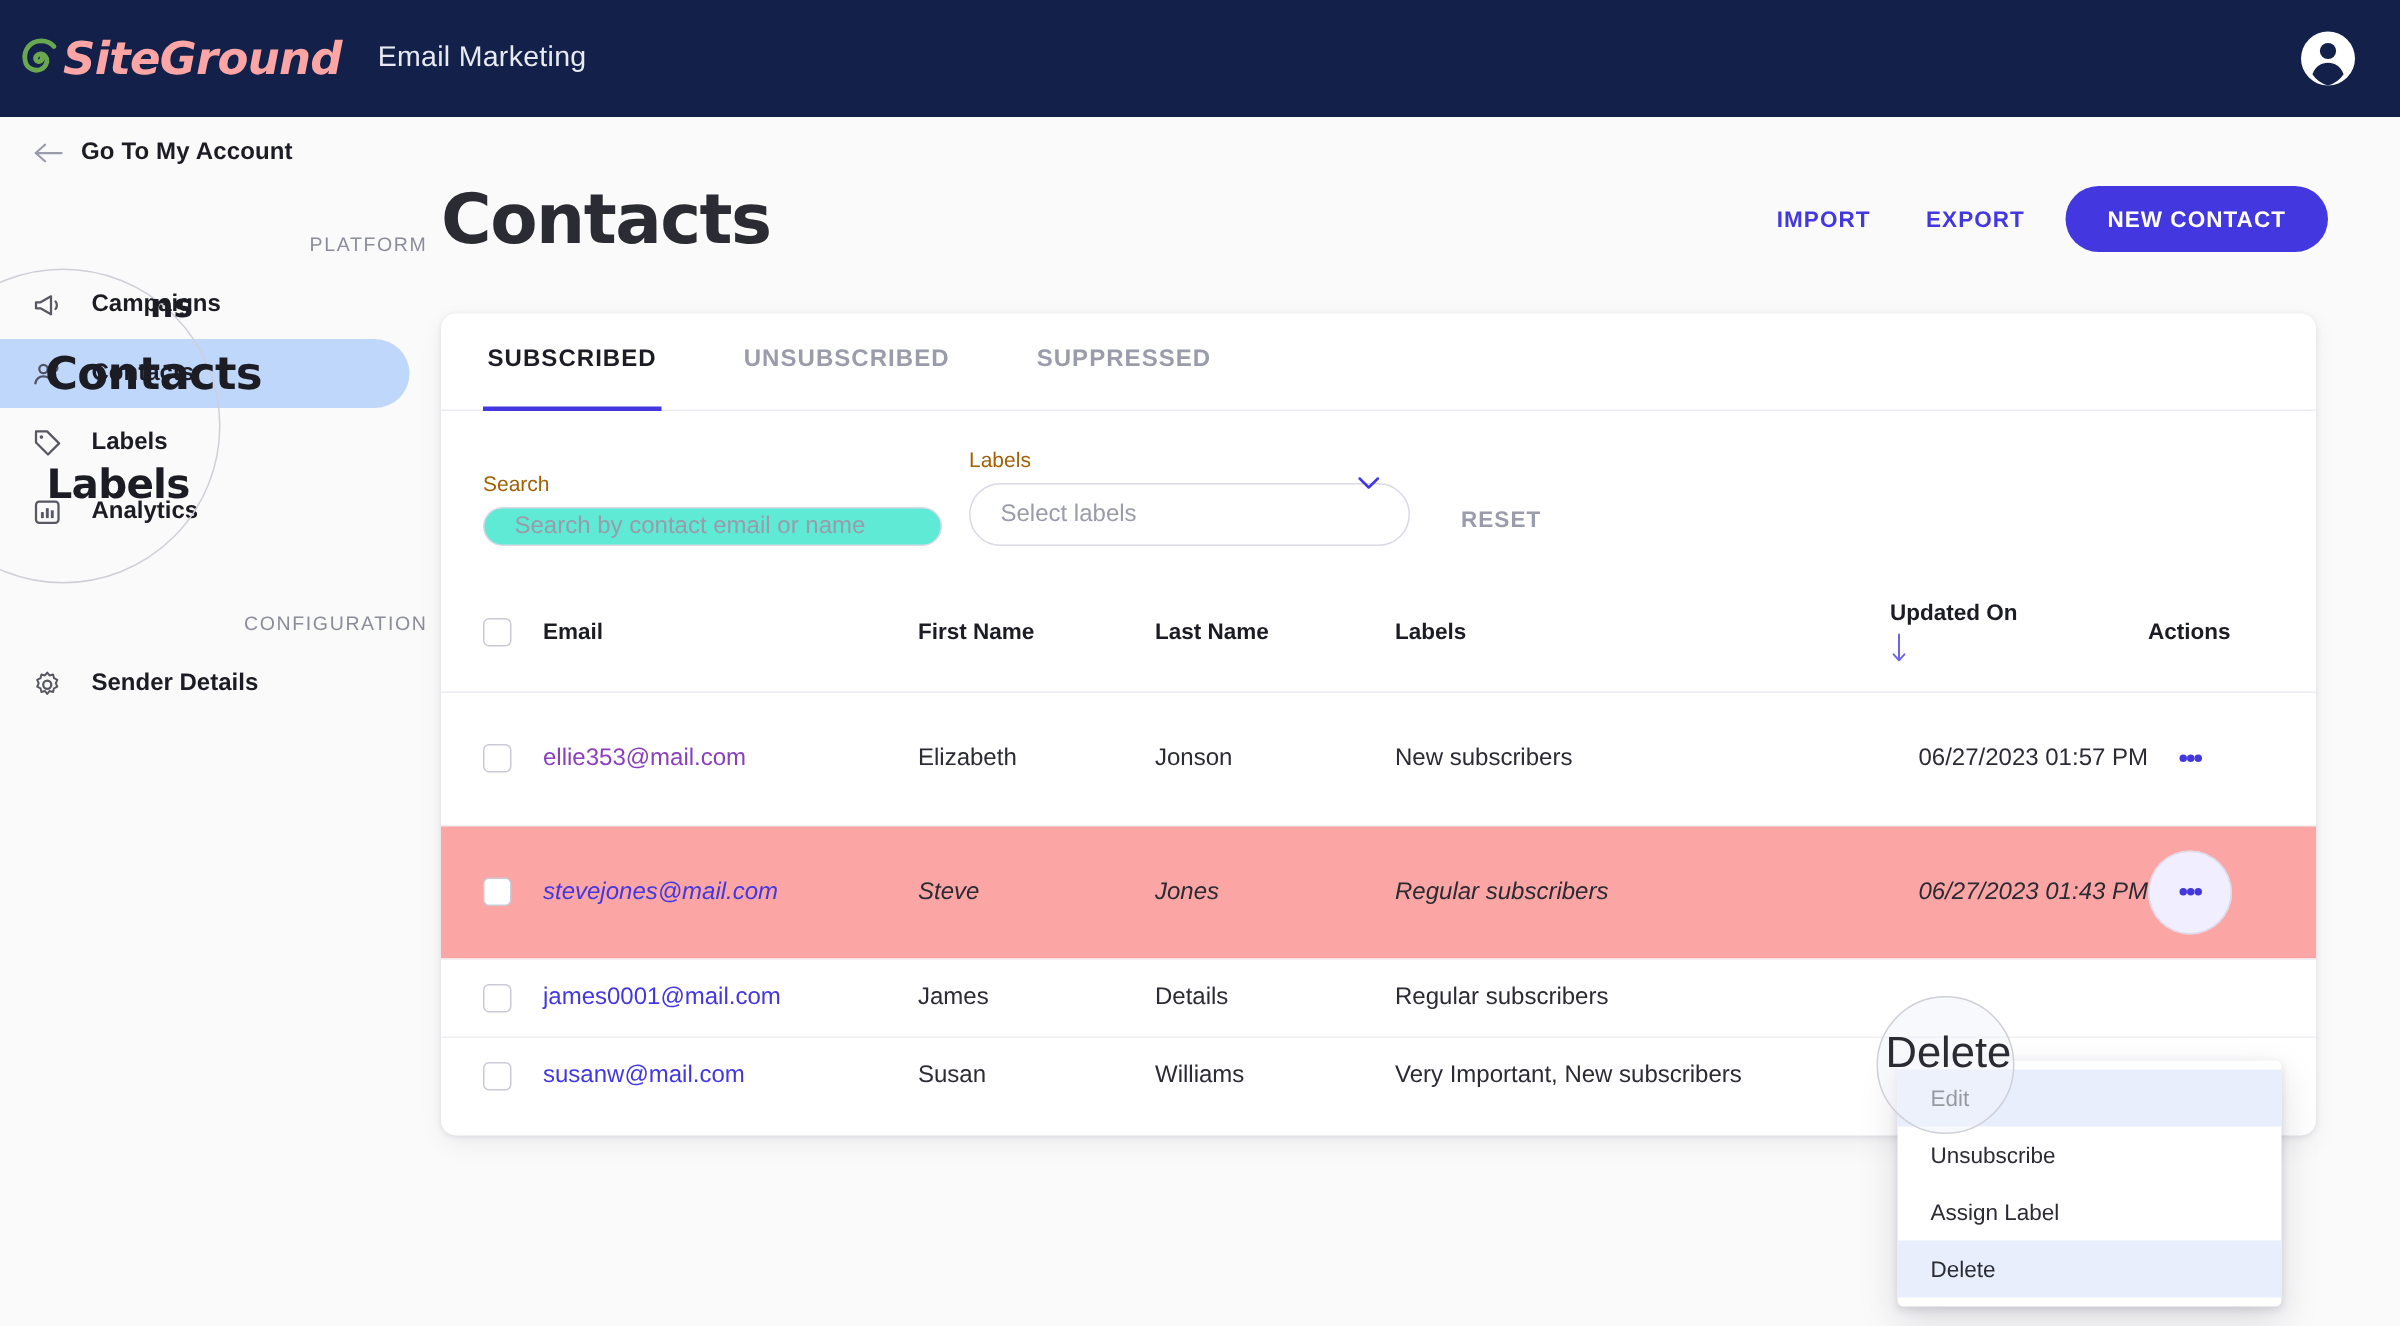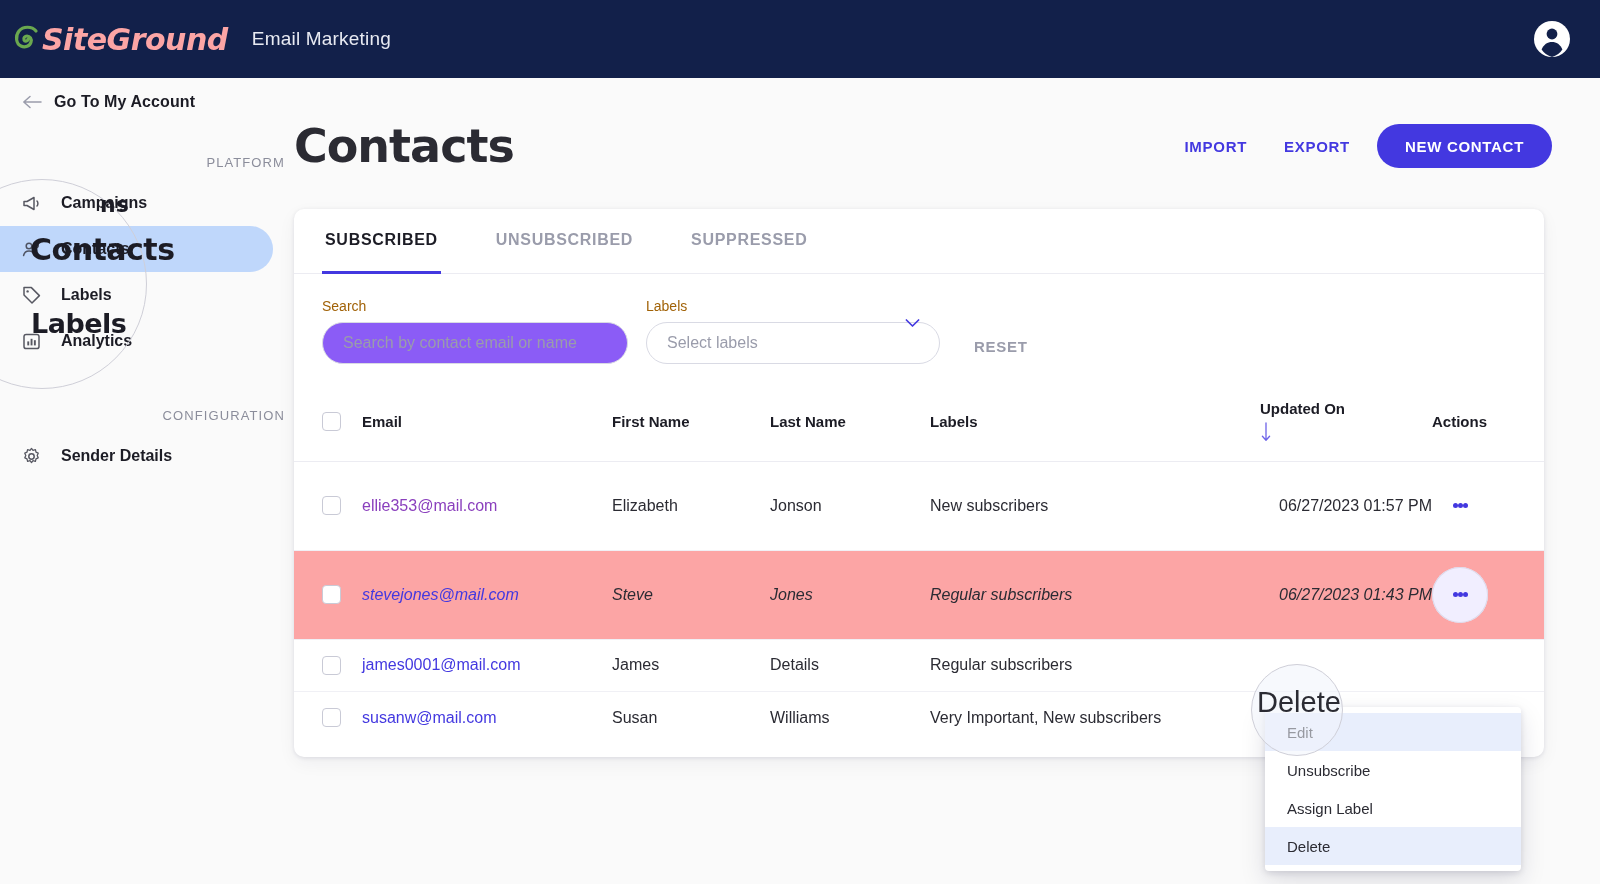--- a/index.html
+++ b/index.html
@@ -96,23 +96,23 @@
     color: #9a9cab; cursor: pointer; border-bottom: 3px solid transparent;
     background: none; border-left: none; border-right: none; border-top: none;
     font-family: Liberation Sans, sans-serif;
   }
   .tab.active { color: #1c1c25; border-bottom-color: #4338e0; }
 
   .filters { display: flex; align-items: flex-end; padding: 24px 28px 22px 28px; }
   .field { display: flex; flex-direction: column; }
   .field-label { font-size: 14px; color: #a16207; margin-bottom: 8px; }
   .text-input {
-    width: 306px; height: 42px; border: 1px solid #d9dae4; border-radius: 21px;
+    width: 306px; height: 26px; border: 1px solid #d9dae4; border-radius: 21px;
     padding: 0 20px; font-size: 16px; color: #2b2b33; outline: none;
-    background: #8b5cf6; font-family: "Liberation Sans", sans-serif;
+    background: #5eead4; font-family: "Liberation Sans", sans-serif;
   }
   .text-input::placeholder { color: #9a9cab; }
   .select-wrap { position: relative; margin-left: 18px; }
   .select-box {
     width: 294px; height: 42px; border: 1px solid #d9dae4; border-radius: 21px;
     padding: 0 20px; display: flex; align-items: center; font-size: 16px;
     color: #9a9cab; cursor: pointer; background: #fff;
   }
   .chev { position: absolute; right: 20px; top: 16px; width: 15px; height: 10px; pointer-events: none; }
   .reset-btn {

